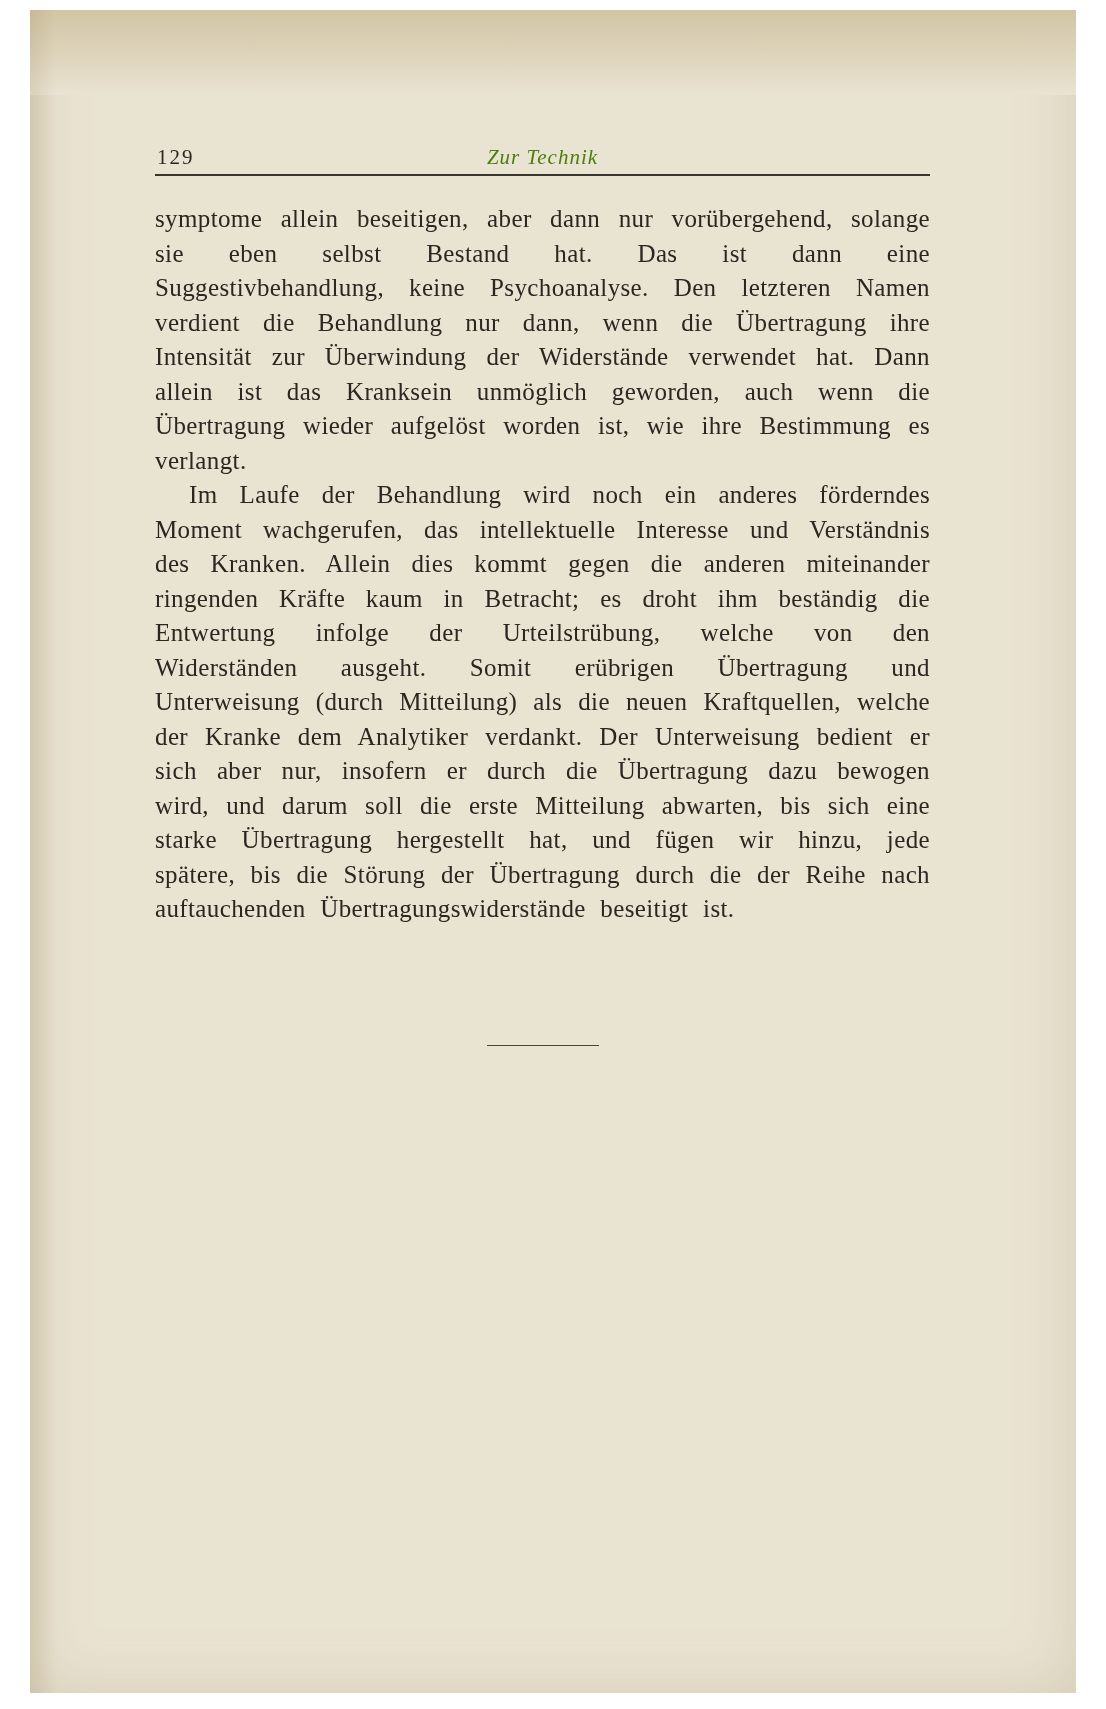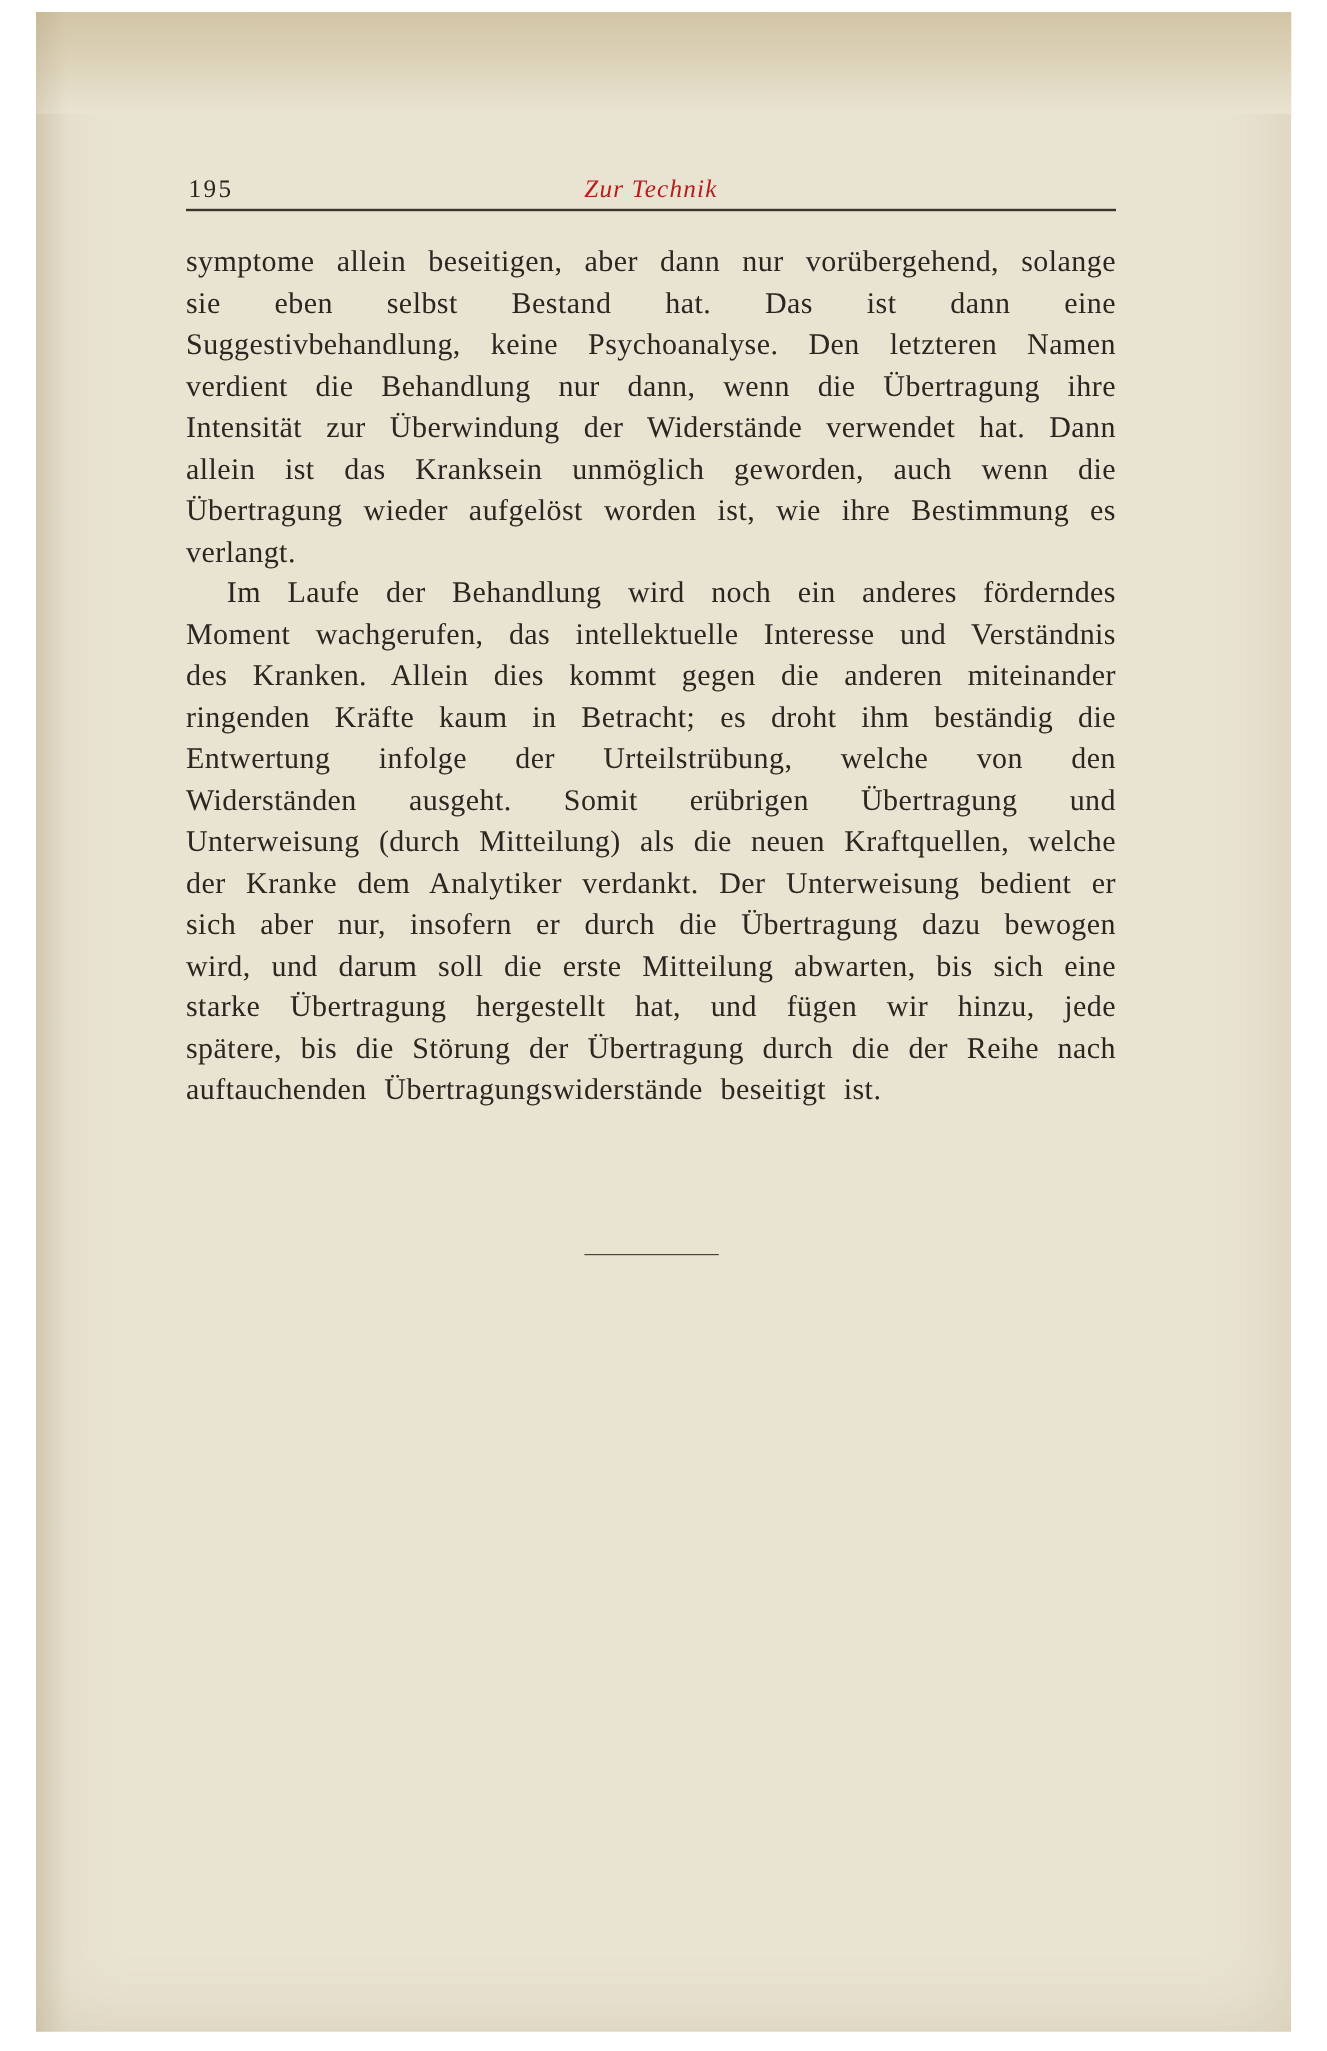--- a/index.html
+++ b/index.html
@@ -67,21 +67,21 @@
   }
   .running-title {
     position: absolute;
     left: 0;
     right: 0;
     bottom: 4px;
     text-align: center;
     font-style: italic;
     font-size: 21px;
     letter-spacing: 1px;
-    color: #b91c1c;
+    color: #4d7c0f;
   }
   .header-rule {
     height: 0;
     border-top: 2px solid #3a352c;
     margin-bottom: 26px;
   }
 
   .body-text {
     font-size: 25px;
     line-height: 34.5px;
@@ -104,21 +104,21 @@
   }
 </style>
 </head>
 <body>
 
 <div class="stage">
   <div class="paper">
     <div class="content">
 
       <header class="page-header">
-        <span class="page-number">195</span>
+        <span class="page-number">129</span>
         <span class="running-title">Zur Technik</span>
       </header>
 
       <div class="header-rule"></div>
 
       <main class="body-text">
         <p class="para-continuation">symptome allein beseitigen, aber dann nur vorübergehend, solange sie eben selbst Bestand hat. Das ist dann eine Suggestivbehandlung, keine Psychoanalyse. Den letzteren Namen verdient die Behandlung nur dann, wenn die Übertragung ihre Intensität zur Überwindung der Widerstände verwendet hat. Dann allein ist das Kranksein unmöglich geworden, auch wenn die Übertragung wieder aufgelöst worden ist, wie ihre Bestimmung es verlangt.</p>
         <p class="para-indent">Im Laufe der Behandlung wird noch ein anderes förderndes Moment wachgerufen, das intellektuelle Interesse und Verständnis des Kranken. Allein dies kommt gegen die anderen miteinander ringenden Kräfte kaum in Betracht; es droht ihm beständig die Entwertung infolge der Urteilstrübung, welche von den Widerständen ausgeht. Somit erübrigen Übertragung und Unterweisung (durch Mitteilung) als die neuen Kraftquellen, welche der Kranke dem Analytiker verdankt. Der Unterweisung bedient er sich aber nur, insofern er durch die Übertragung dazu bewogen wird, und darum soll die erste Mitteilung abwarten, bis sich eine starke Übertragung hergestellt hat, und fügen wir hinzu, jede spätere, bis die Störung der Übertragung durch die der Reihe nach auftauchenden Übertragungswiderstände beseitigt ist.</p>
       </main>
 

